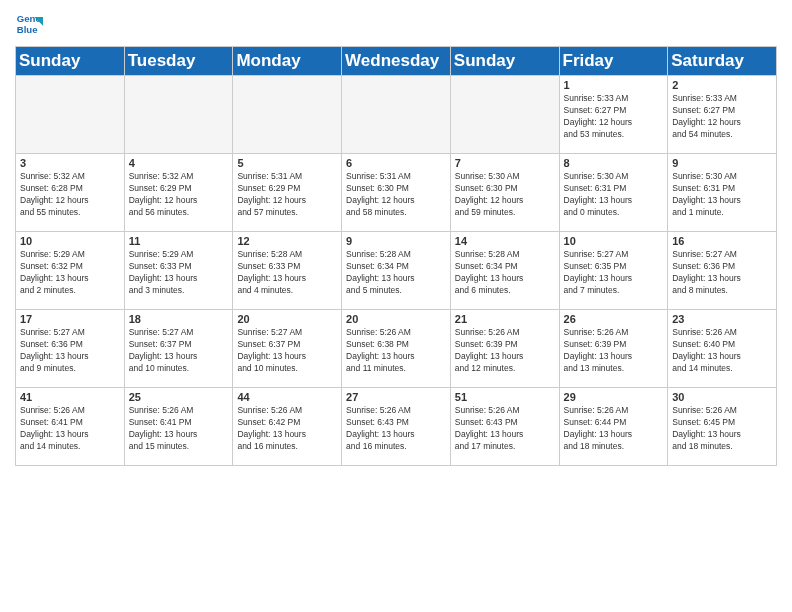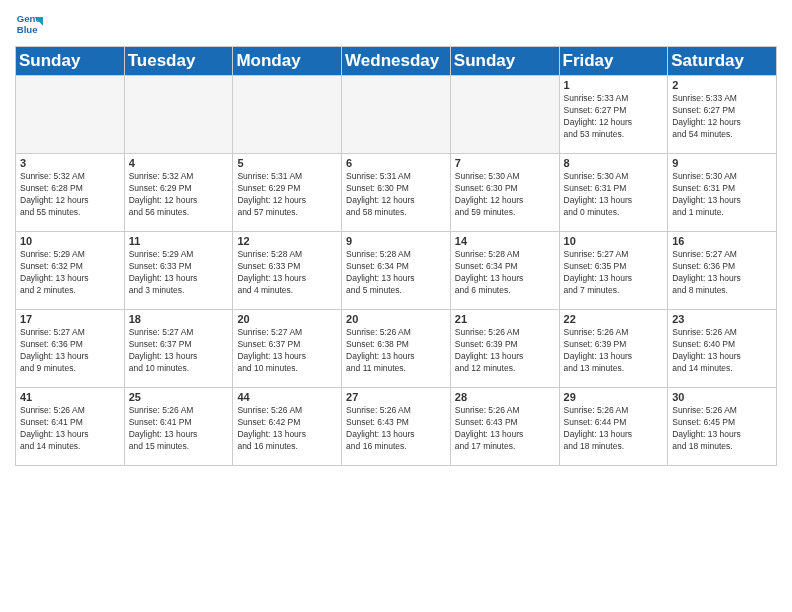--- a/index.html
+++ b/index.html
@@ -269,21 +269,21 @@
 and 11 minutes.</div>
           </td>
           <td>
             <span class="day-number">21</span>
             <div class="day-info" style="white-space: pre-line;">Sunrise: 5:26 AM
 Sunset: 6:39 PM
 Daylight: 13 hours
 and 12 minutes.</div>
           </td>
           <td>
-            <span class="day-number">22</span>
+            <span class="day-number">26</span>
             <div class="day-info" style="white-space: pre-line;">Sunrise: 5:26 AM
 Sunset: 6:39 PM
 Daylight: 13 hours
 and 13 minutes.</div>
           </td>
           <td>
             <span class="day-number">23</span>
             <div class="day-info" style="white-space: pre-line;">Sunrise: 5:26 AM
 Sunset: 6:40 PM
 Daylight: 13 hours
@@ -313,21 +313,21 @@
 and 16 minutes.</div>
           </td>
           <td>
             <span class="day-number">27</span>
             <div class="day-info" style="white-space: pre-line;">Sunrise: 5:26 AM
 Sunset: 6:43 PM
 Daylight: 13 hours
 and 16 minutes.</div>
           </td>
           <td>
-            <span class="day-number">28</span>
+            <span class="day-number">51</span>
             <div class="day-info" style="white-space: pre-line;">Sunrise: 5:26 AM
 Sunset: 6:43 PM
 Daylight: 13 hours
 and 17 minutes.</div>
           </td>
           <td>
             <span class="day-number">29</span>
             <div class="day-info" style="white-space: pre-line;">Sunrise: 5:26 AM
 Sunset: 6:44 PM
 Daylight: 13 hours

